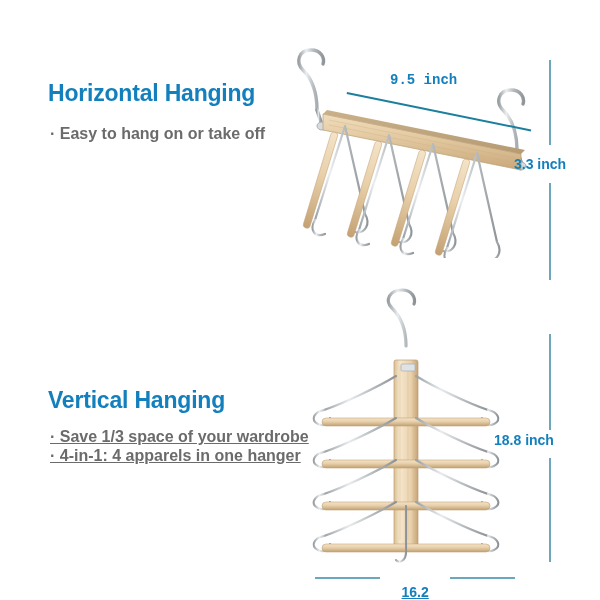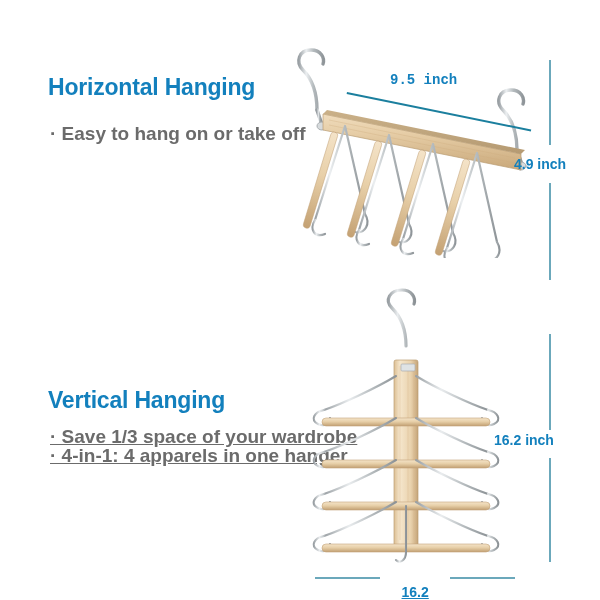--- a/index.html
+++ b/index.html
@@ -23,21 +23,21 @@
   .heading {
     position: absolute;
     font-size: 23px;
     font-weight: bold;
     color: #1380bd;
     letter-spacing: -0.2px;
     white-space: nowrap;
   }
   .bullets {
     position: absolute;
-    font-size: 19px;
+    font-size: 16px;
     font-weight: bold;
     color: #6b6b6b;
     line-height: 19px;
     white-space: nowrap;
   }
   .bullets div { white-space: nowrap; }
 
   
   .dim-label {
     position: absolute;
@@ -70,21 +70,21 @@
     pointer-events: none;
   }
 </style>
 </head>
 <body>
 
 <div id="page">
 
   <div>
 
-    <div class="heading" style="left:48px; top:74px;">Horizontal Hanging</div>
+    <div class="heading" style="left:48px; top:80px;">Horizontal Hanging</div>
 
     <div class="bullets" style="left:50px; top:124px;">
       <div>· Easy to hang on or take off</div>
     </div>
 
     <svg class="art" style="left:285px; top:38px;" width="255" height="220" viewBox="0 0 255 220">
       <defs>
         <linearGradient id="woodH" x1="0" y1="0" x2="0" y2="1">
           <stop offset="0%" stop-color="#f0dcbd"></stop>
           <stop offset="35%" stop-color="#e6cda6"></stop>
@@ -159,21 +159,21 @@
           <rect x="164" y="119" width="7" height="100" rx="3.5" fill="url(#barW)" transform="rotate(17 167 169)" stroke="#c3a278" stroke-width="0.5"></rect>
         </g>
       </g>
     </svg>
 
     <div class="dim-line-slope" style="left:347px; top:92px; width:188px; transform:rotate(11.5deg);"></div>
     <div class="dim-label" style="left:390px; top:72px;font-family:Liberation Mono, monospace;">9.5 inch</div>
 
     <div class="dim-line-v" style="left:549px; top:60px;  height:85px;"></div>
     <div class="dim-line-v" style="left:549px; top:183px; height:97px;"></div>
-    <div class="dim-label" style="left:514px; top:156px;">4.9 inch</div>
+    <div class="dim-label" style="left:514px; top:156px;">3.3 inch</div>
   </div>
 
   <div>
 
     <div class="heading" style="left:48px; top:387px;">Vertical Hanging</div>
 
     <div class="bullets" style="left:50px; top:427px;text-decoration:underline;">
       <div>· Save 1/3 space of your wardrobe</div>
       <div>· 4-in-1: 4 apparels in one hanger</div>
     </div>
@@ -250,21 +250,21 @@
         <rect x="26" y="256" width="168" height="8" rx="4" fill="url(#barV)" stroke="#c3a278" stroke-width="0.6"></rect>
 
         <g fill="none" stroke="url(#chromeV)" stroke-width="2.1" stroke-linecap="round">
           <path d="M110 218 L 110 264 C 110 272, 104 276, 100 272"></path>
         </g>
       </g>
     </svg>
 
     <div class="dim-line-v" style="left:549px; top:334px; height:96px;"></div>
     <div class="dim-line-v" style="left:549px; top:458px; height:104px;"></div>
-    <div class="dim-label" style="left:494px; top:432px;">16.2 inch</div>
+    <div class="dim-label" style="left:494px; top:432px;">18.8 inch</div>
 
     <div class="dim-line-h" style="left:315px; top:577px; width:65px;"></div>
     <div class="dim-line-h" style="left:450px; top:577px; width:65px;"></div>
     <div class="dim-label" style="left:400px; top:584px; text-align:right;text-decoration:underline;">
       <div>16.2</div>
       <div>inch</div>
     </div>
   </div>
 
 </div>

